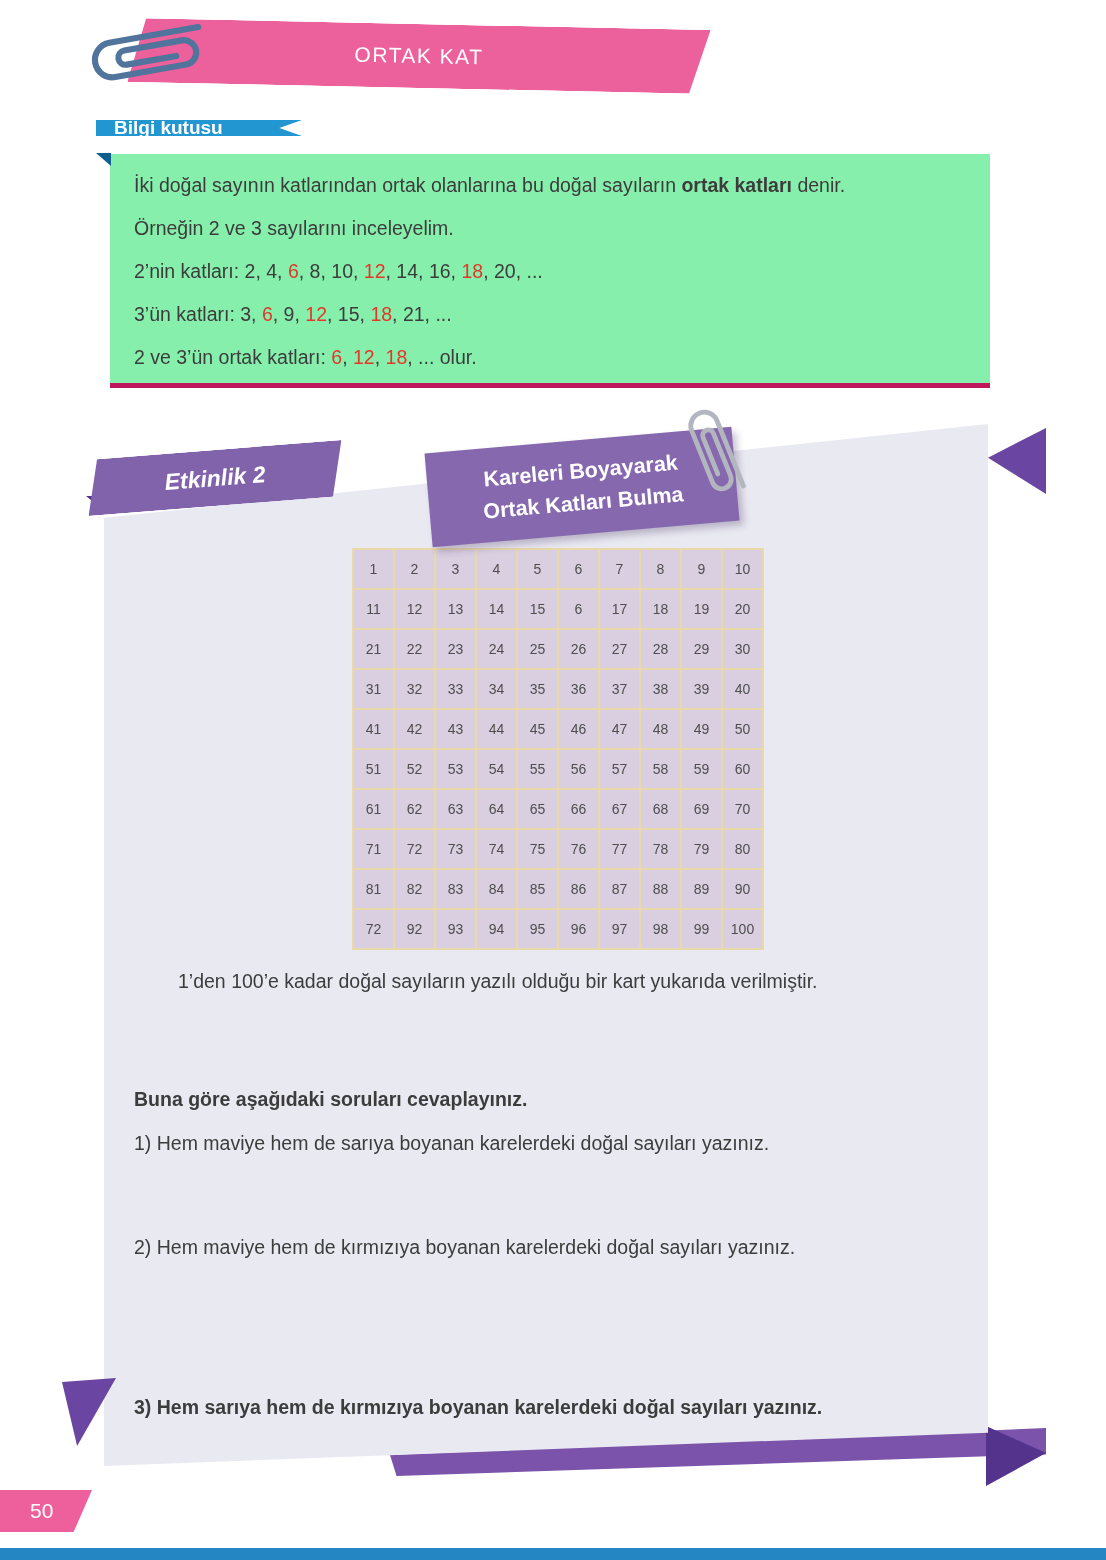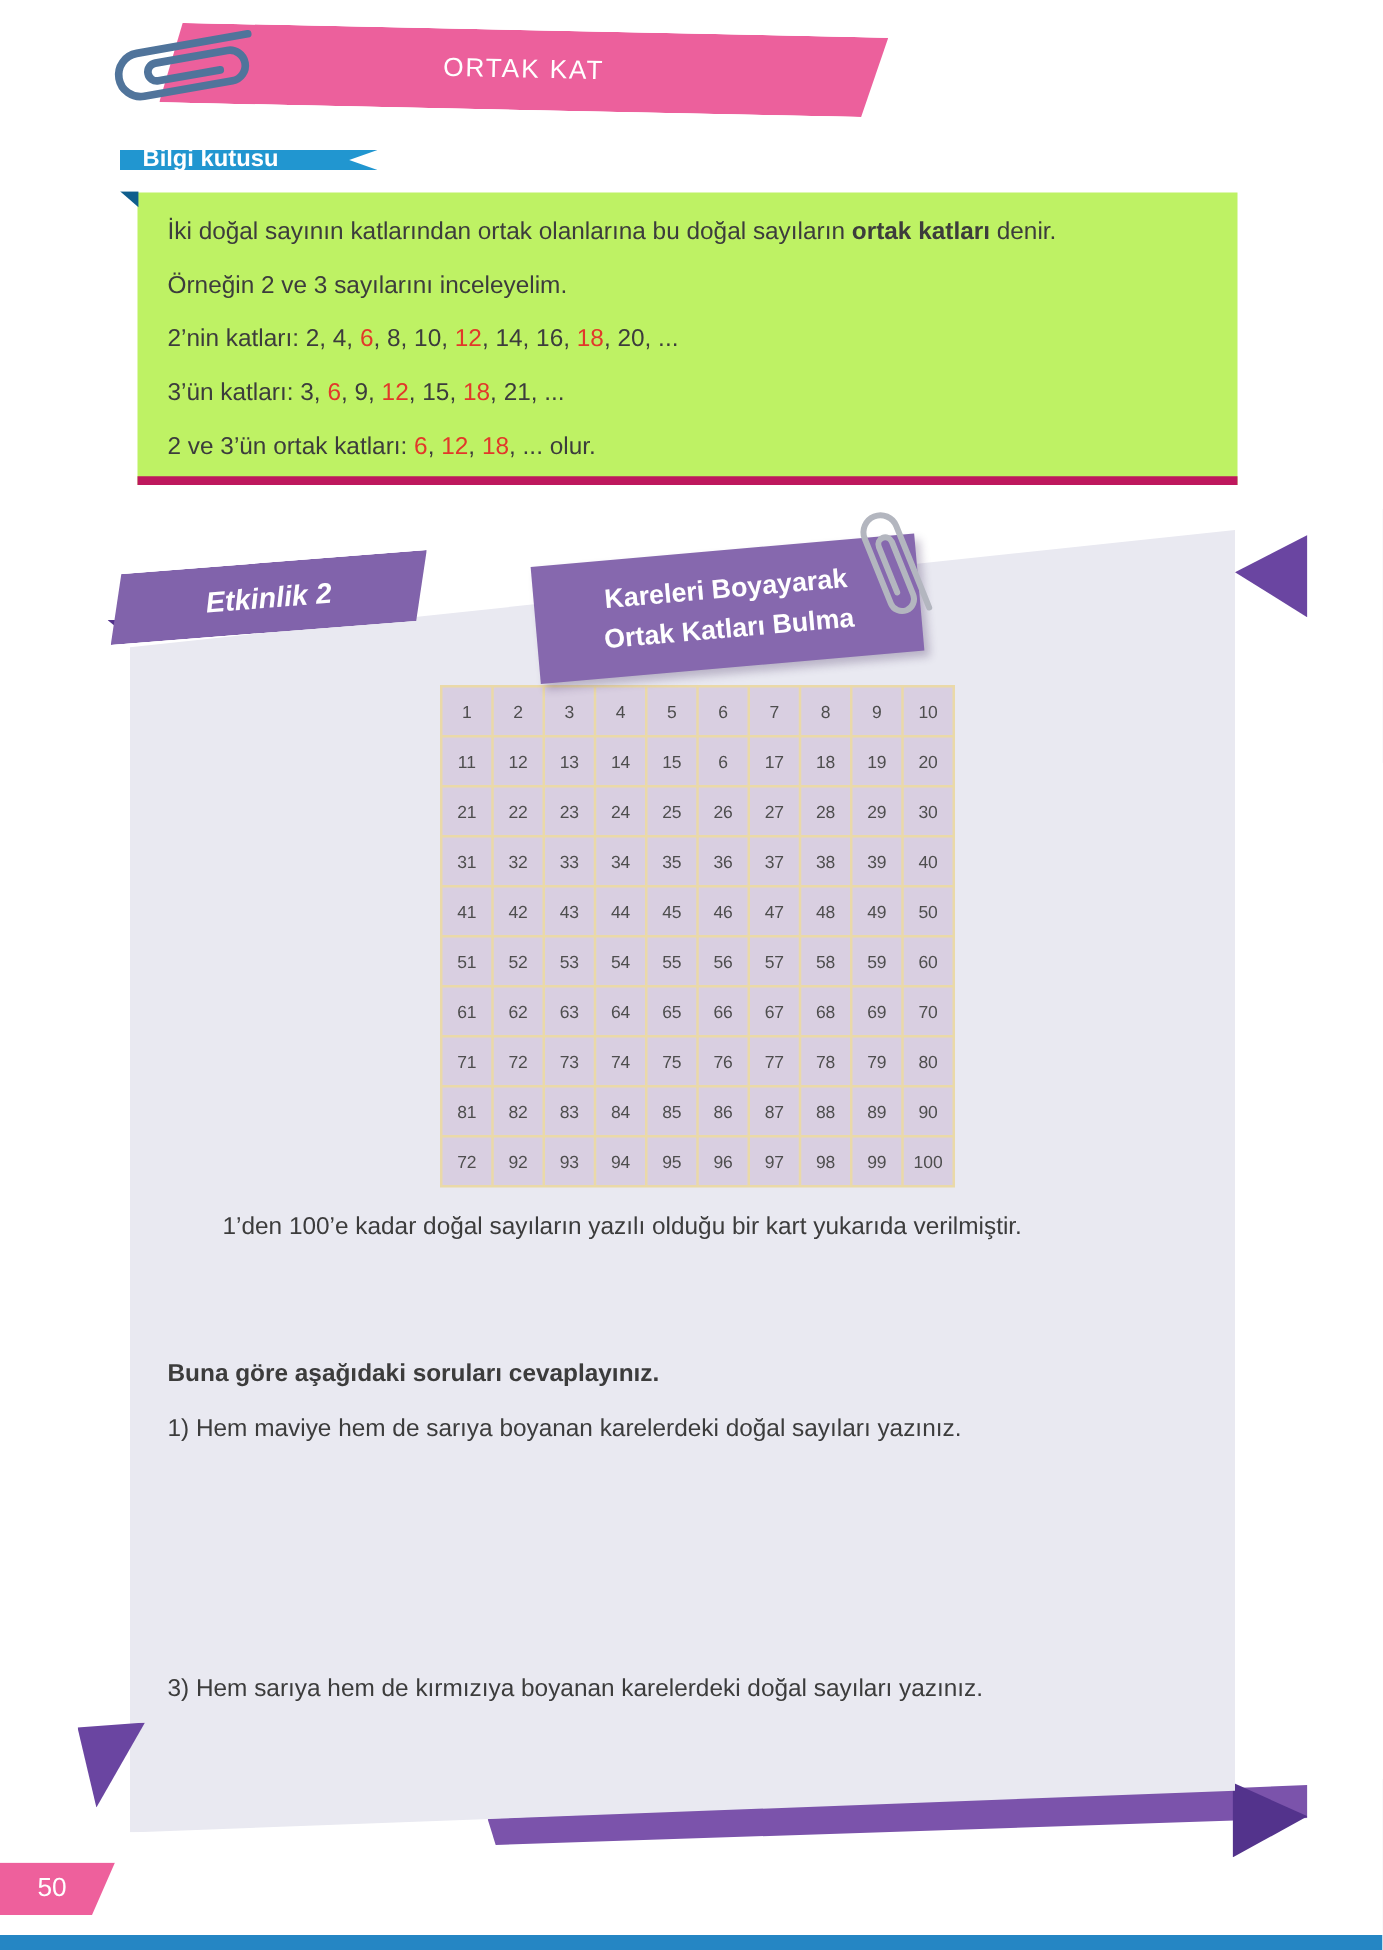--- a/index.html
+++ b/index.html
@@ -37,22 +37,22 @@
     z-index: 6;
   }
   .ribbon-fold {
     position: absolute; left: 96px; top: 153px; width: 15px; height: 13px;
     background: #0f5e8d;
     clip-path: polygon(0 0, 100% 0, 100% 100%);
     z-index: 5;
   }
   .info-box {
     position: absolute; left: 110px; top: 154px; width: 880px; height: 234px;
-    background: #bef264;
-    border-bottom: 7px solid #be185d;
+    background: #86efac;
+    border-bottom: 5px solid #be185d;
     padding: 16px 24px 0 24px;
     z-index: 4;
   }
   .info-box p { font-size: 19.5px; line-height: 30px; margin-bottom: 13px; }
   .bd { font-weight: bold; }
   .rd { color: #e2382a; }
 
   
   .sheet-underfold {
     position: absolute; left: 390px; top: 1428px; width: 656px; height: 48px;
@@ -128,21 +128,21 @@
     font-size: 14px; color: #4e4e4e;
   }
 
   
   .sheet-text { position: absolute; left: 134px; width: 858px; font-size: 19.5px; line-height: 30px; z-index: 4; }
   .caption     { top: 966px; margin-left: 44px; }
   .instruction { top: 1010px; }
   .prompt      { top: 1084px; font-weight: bold; }
   .q1          { top: 1128px; }
   .q2          { top: 1232px; }
-  .q3          { top: 1336px; }
+  .q3          { top: 1392px; font-weight: bold; }
 
   
   .page-number {
     position: absolute; left: 0; top: 1490px; width: 92px; height: 42px;
     background: #ee609c;
     clip-path: polygon(0 0, 100% 0, 80% 100%, 0 100%);
     color: #fff; font-size: 21px;
     display: flex; align-items: center; padding-left: 30px;
     z-index: 5;
   }
@@ -293,20 +293,21 @@
       <div class="grid-cell">96</div>
       <div class="grid-cell">97</div>
       <div class="grid-cell">98</div>
       <div class="grid-cell">99</div>
       <div class="grid-cell">100</div>
     </div>
 
   <p class="sheet-text caption">1’den 100’e kadar doğal sayıların yazılı olduğu bir kart yukarıda verilmiştir.</p>
   <p class="sheet-text prompt">Buna göre aşağıdaki soruları cevaplayınız.</p>
   <p class="sheet-text q1">1) Hem maviye hem de sarıya boyanan karelerdeki doğal sayıları yazınız.</p>
+  <p class="sheet-text q2">2) Hem maviye hem de kırmızıya boyanan karelerdeki doğal sayıları yazınız.</p>
   <p class="sheet-text q3">3) Hem sarıya hem de kırmızıya boyanan karelerdeki doğal sayıları yazınız.</p>
 
   <div class="page-number">
     <span>50</span>
   </div>
   <div class="footer-bar"></div>
 
 </div>
 
 </body></html>

